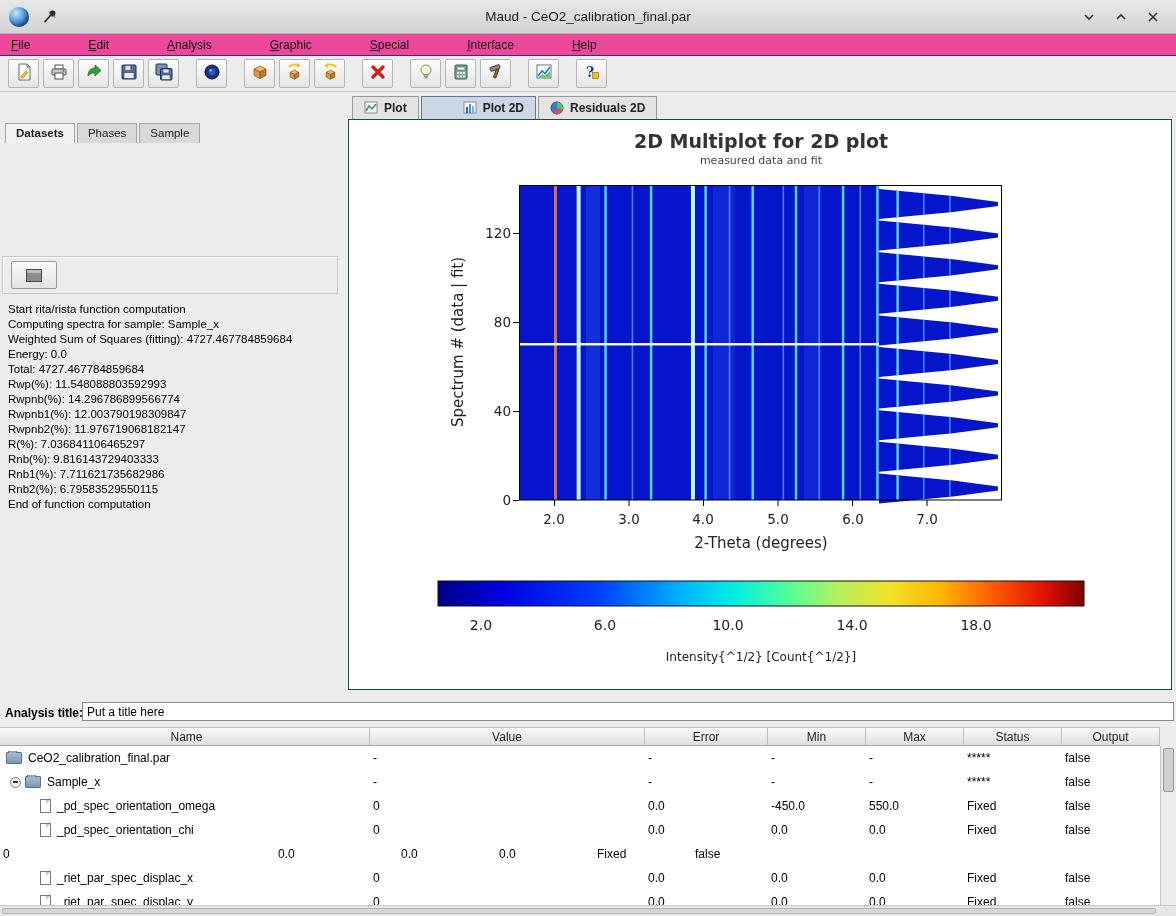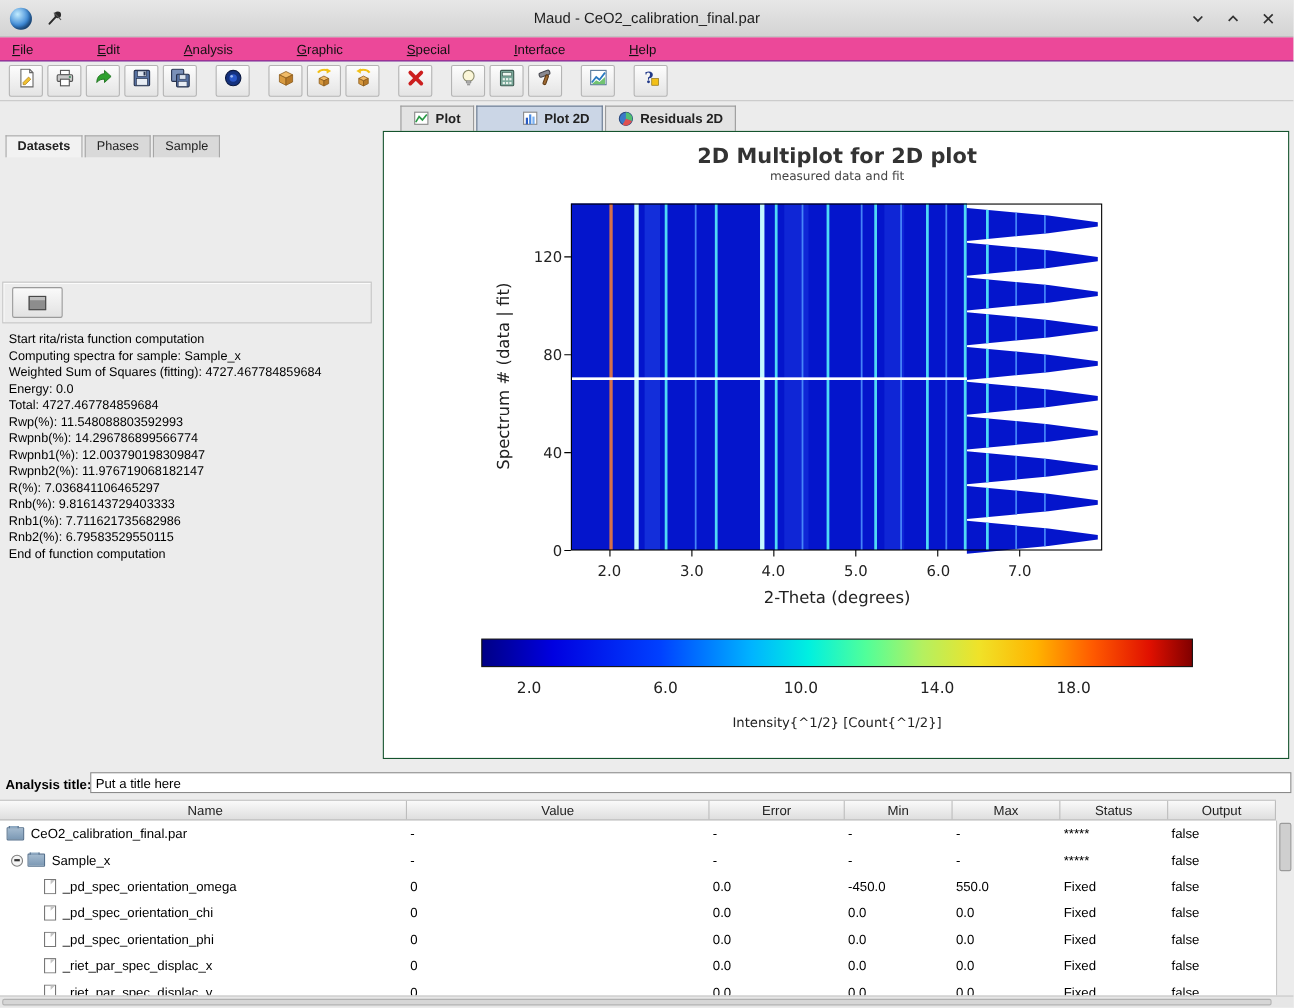--- a/index.html
+++ b/index.html
@@ -47,21 +47,21 @@
     border:1px solid #c6c6c6;box-shadow:inset 1px 1px 0 #fff;}
   .mid-btn{position:absolute;left:8px;top:4px;width:46px;height:28px;
     background:linear-gradient(#fafafa,#e2e2e2);border:1px solid #9a9a9a;border-radius:2px;
     display:flex;align-items:center;justify-content:center;}
   .grid-icon{width:16px;height:13px;background:#8d8d8d;border:1px solid #474747;
     box-shadow:inset 0 3px 0 #bdbdbd;}
   .log{position:absolute;left:4px;top:180px;width:334px;height:424px;padding:3px 4px;
     font-size:11.5px;line-height:15px;color:#000;overflow:hidden;}
 
   
-  .right-tabs{left:8px;top:4px;margin-left:12px;}
+  .right-tabs{left:8px;top:4px;}
   .tab-lg{display:flex;align-items:center;gap:6px;font-size:12px;font-weight:bold;
     padding:4px 11px 5px;background:#e3e3e3;border:1px solid #9a9a9a;border-bottom:none;color:#222;}
   .tab-lg.sel{background:#cbd6e6;border-color:#68788e;padding-left:41px;}
   .ticon{display:flex;}
   .plot-panel{position:absolute;left:4px;top:27px;width:824px;height:571px;background:#fff;
     border:1px solid #14532d;}
 
   
   .t-title{font:bold 19px "DejaVu Sans",sans-serif;fill:#333;}
   .t-sub{font:11px "DejaVu Sans",sans-serif;fill:#444;}
@@ -522,25 +522,20 @@
             <span class="tree-label">_pd_spec_orientation_chi</span>
           </div>
           <div class="td c-value">0</div>
           <div class="td c-error">0.0</div>
           <div class="td c-min">0.0</div>
           <div class="td c-max">0.0</div>
           <div class="td c-status">Fixed</div>
           <div class="td c-output">false</div>
         </div>
         <div class="tr">
-          <div class="td c-name">
-            <span class="tree-pad" style="width: 36px;"></span>
-            <span class="icon-doc"></span>
-            <span class="tree-label">_pd_spec_orientation_phi</span>
-          </div>
           <div class="td c-value">0</div>
           <div class="td c-error">0.0</div>
           <div class="td c-min">0.0</div>
           <div class="td c-max">0.0</div>
           <div class="td c-status">Fixed</div>
           <div class="td c-output">false</div>
         </div>
         <div class="tr">
           <div class="td c-name">
             <span class="tree-pad" style="width: 36px;"></span>

